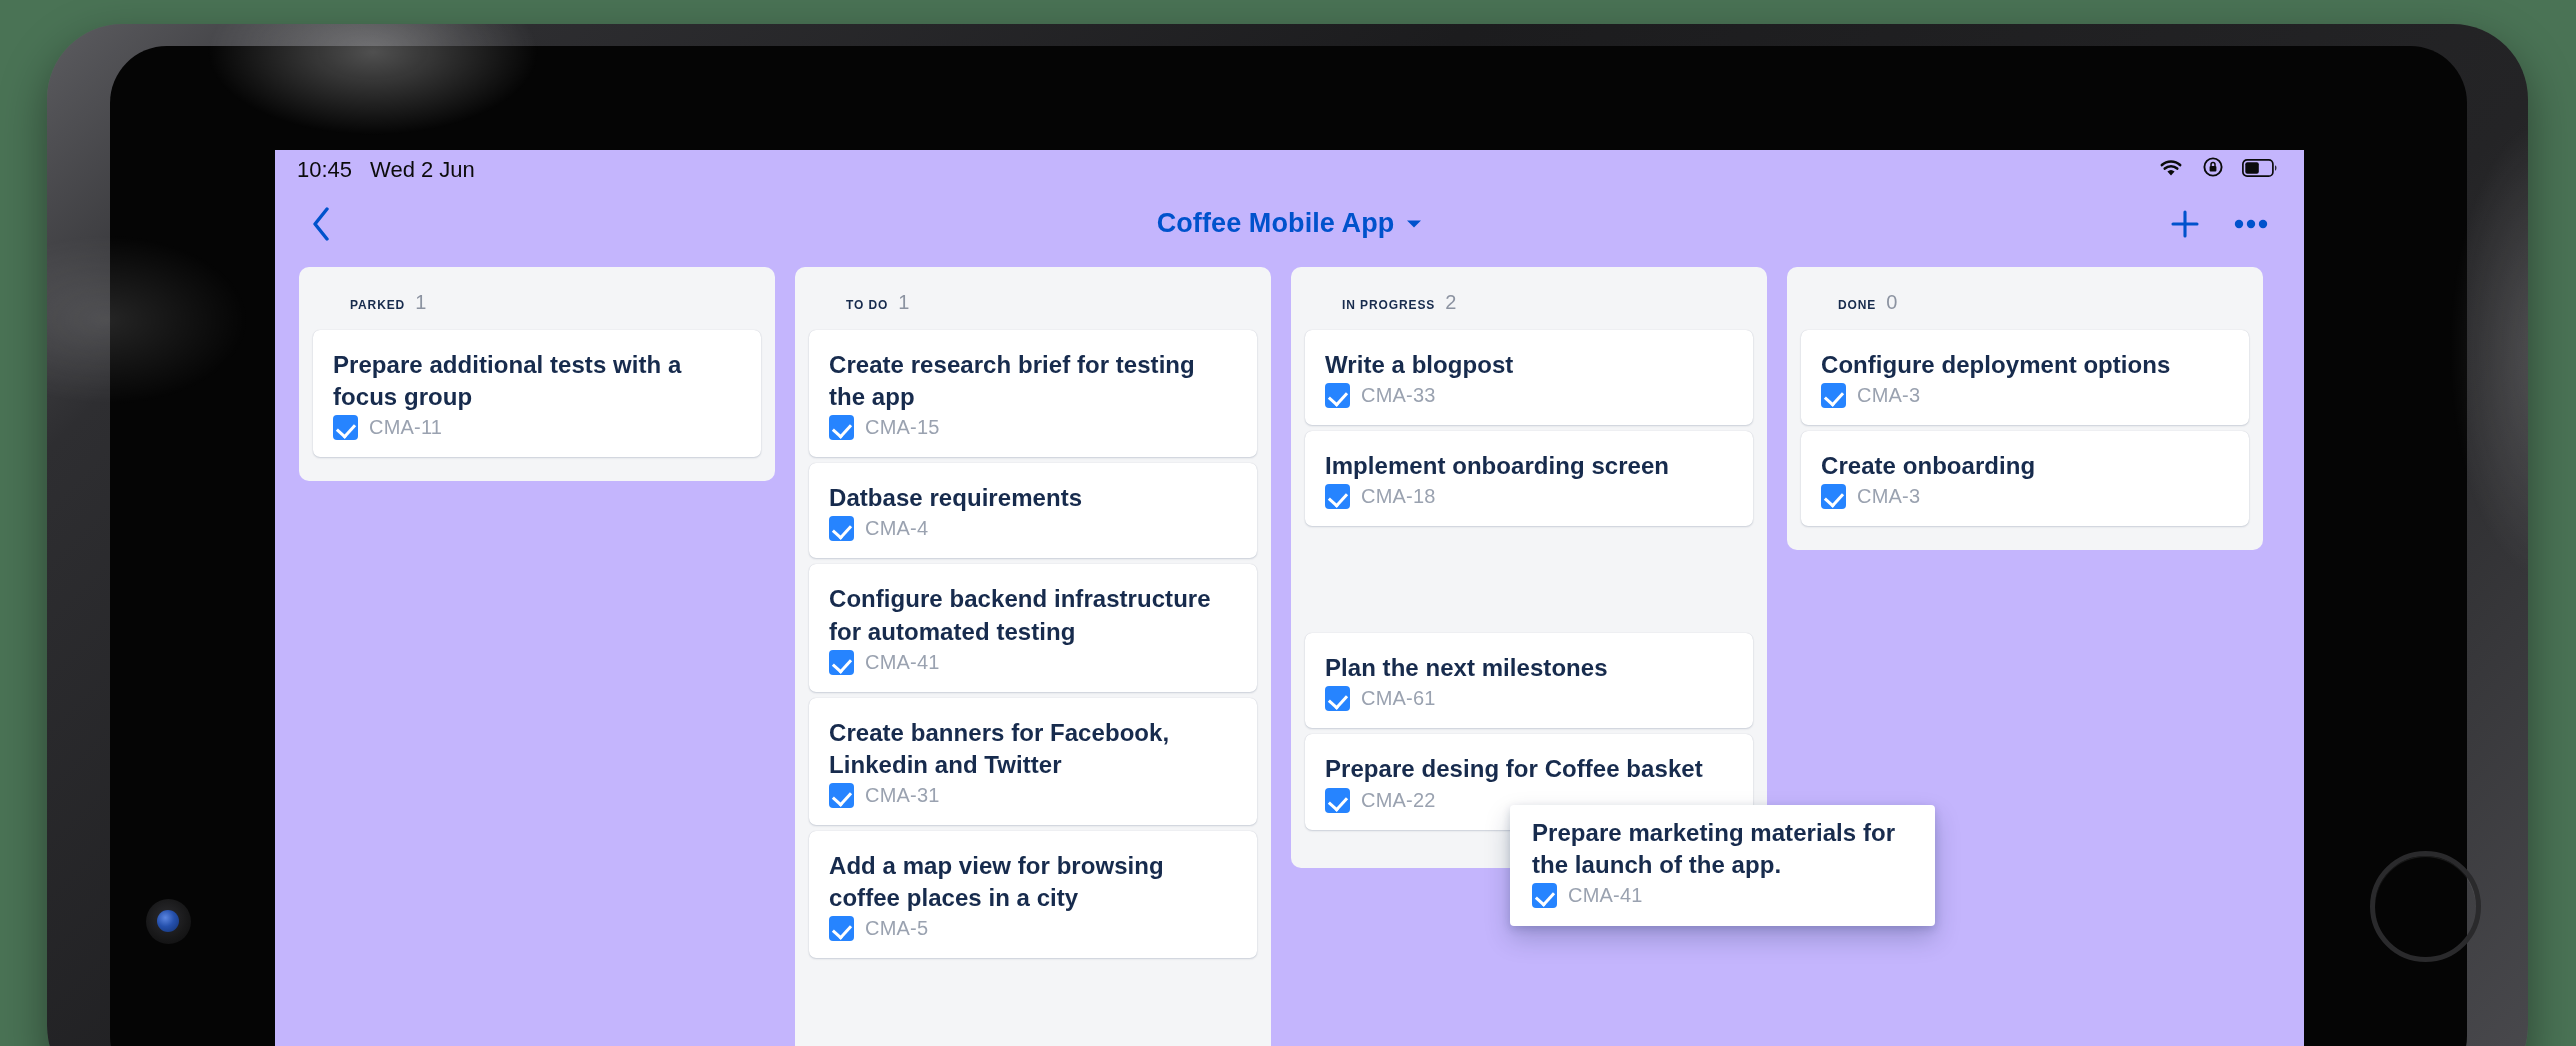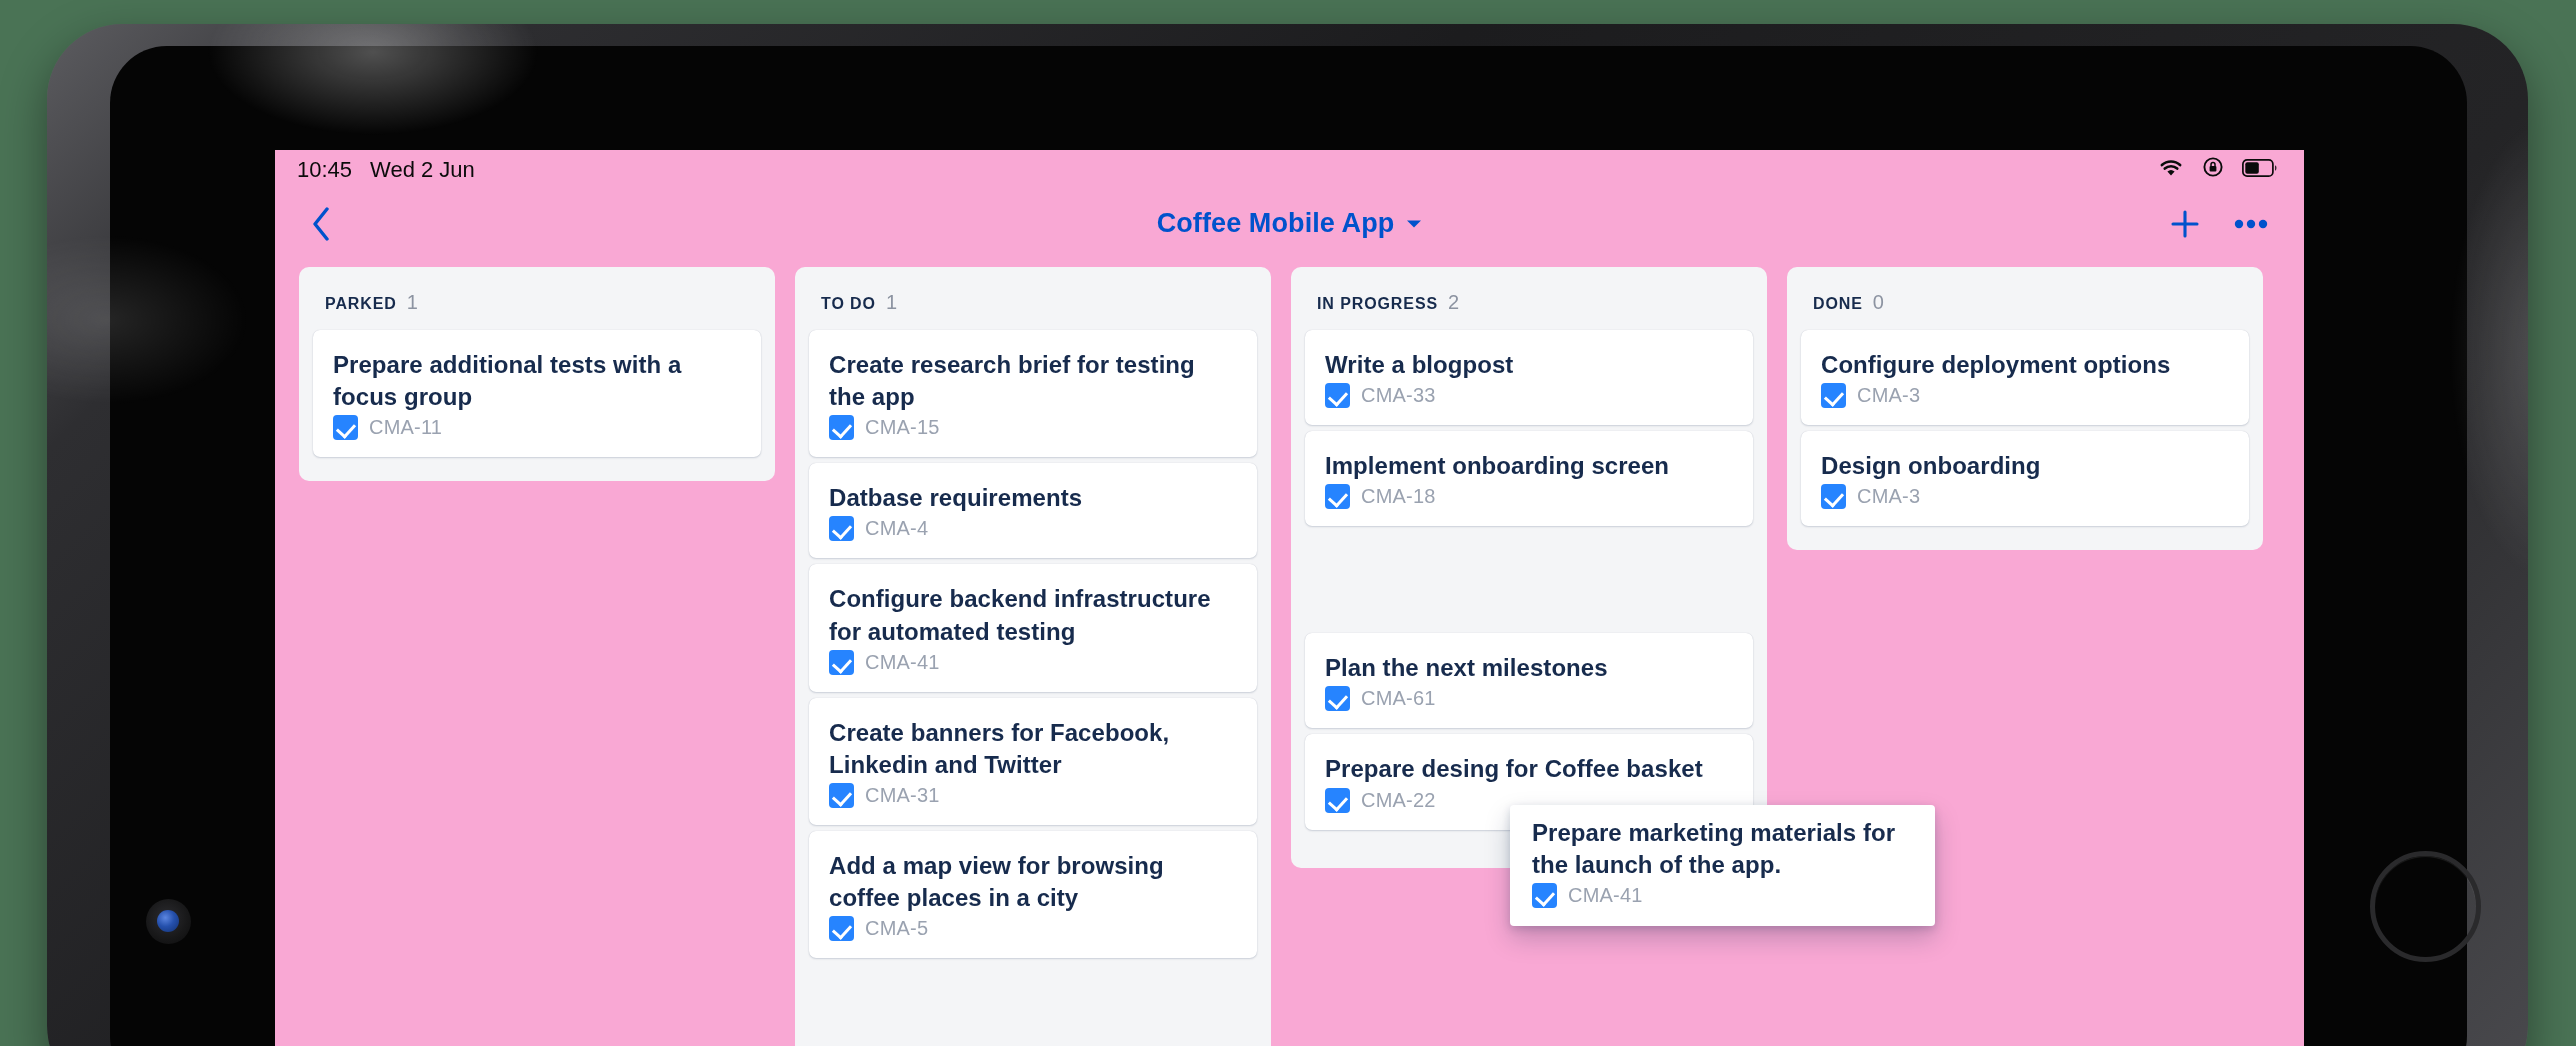--- a/index.html
+++ b/index.html
@@ -50,21 +50,21 @@
     width:111px; height:111px; border-radius:50%;
     border:5px solid #2a2a2c;
     background:transparent;
     box-shadow:inset 0 1px 1px rgba(255,255,255,.10);
   }
 
   
   .app-screen{
     position:absolute; left:275px; top:150px;
     width:2029px; height:897px;
-    background:#f9a8d4;
+    background:#c4b5fd;
     overflow:hidden;
   }
 
   
   .status-bar{
     height:40px; display:flex; align-items:center;
     padding:0 26px 0 22px;
     font-size:22px; color:#0b0b0b; font-weight:400;
   }
   .status-left{ display:flex; gap:18px; align-items:center; }
@@ -101,22 +101,23 @@
     width:476px; flex:0 0 476px;
     background:#f4f5f7;
     border-radius:10px;
     padding:12px 14px 24px 14px;
   }
   .col-head{
     display:flex; align-items:baseline; gap:10px;
     padding:12px 12px 16px 12px;
   }
   .col-title{
-    font-size:16px; font-weight:700; color:#172b4d;
+    font-size:12px; font-weight:700; color:#172b4d;
     letter-spacing:0.9px;
+    margin-left:25px;
   }
   .col-count{ font-size:20px; color:#8c93a1; font-weight:400; }
   .col-cards{ display:flex; flex-direction:column; gap:6px; }
 
   .card{
     background:#ffffff;
     border-radius:7px;
     padding:19px 20px 17px 20px;
     box-shadow:0 1px 2px rgba(9,30,66,.16), 0 0 1px rgba(9,30,66,.18);
   }
@@ -335,21 +336,21 @@
       </div>
       <div class="col-cards">
         <div class="card">
           <div class="card-title">Configure deployment options</div>
           <div class="card-meta">
             <span class="chk"></span>
             <span class="card-key">CMA-3</span>
           </div>
         </div>
         <div class="card">
-          <div class="card-title">Design onboarding</div>
+          <div class="card-title">Create onboarding</div>
           <div class="card-meta">
             <span class="chk"></span>
             <span class="card-key">CMA-3</span>
           </div>
         </div>
       </div>
     </div>
 
     <div class="drag-card">
       <div class="card-title">Prepare marketing materials for the launch of the app.</div>

